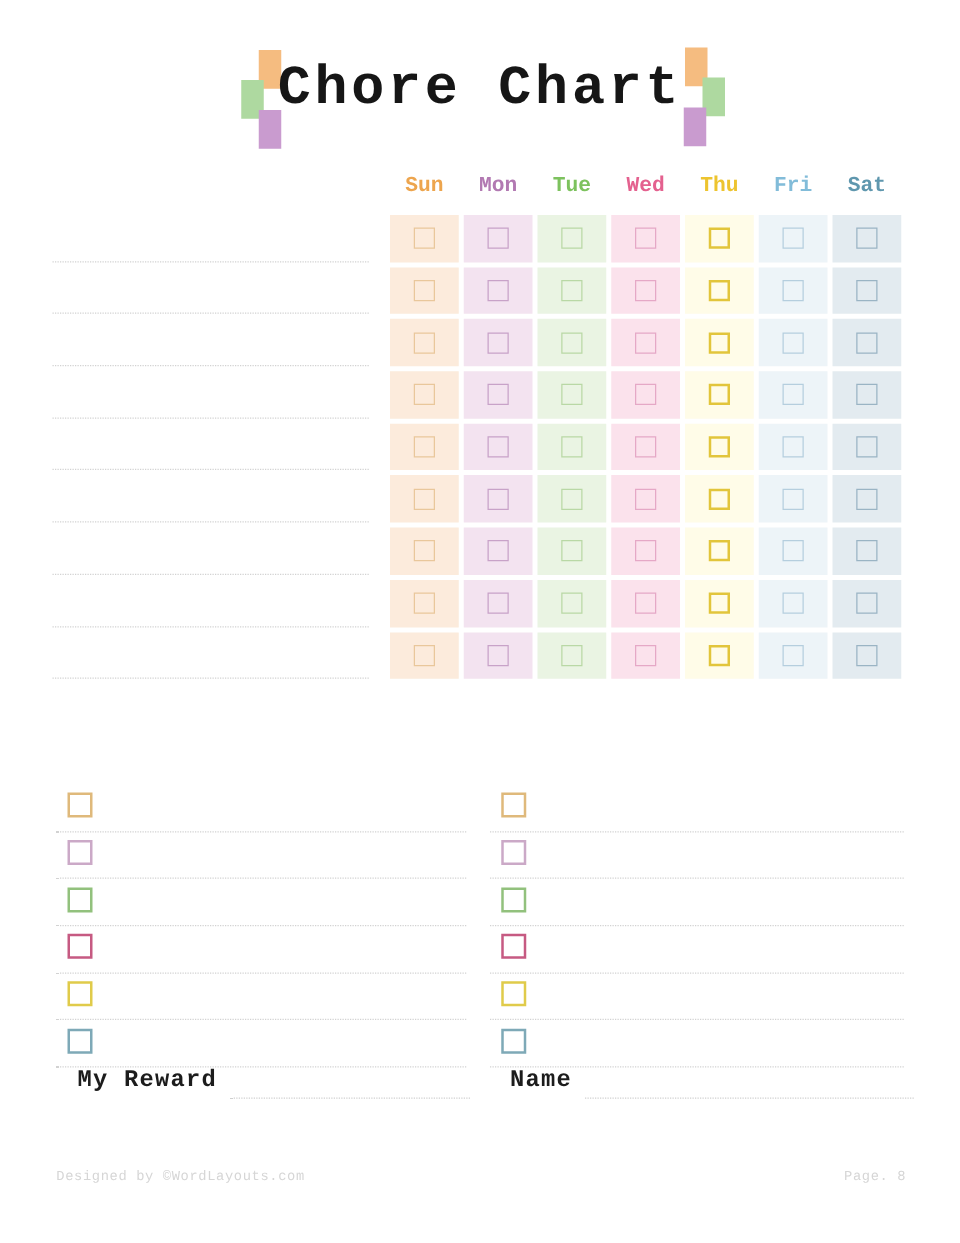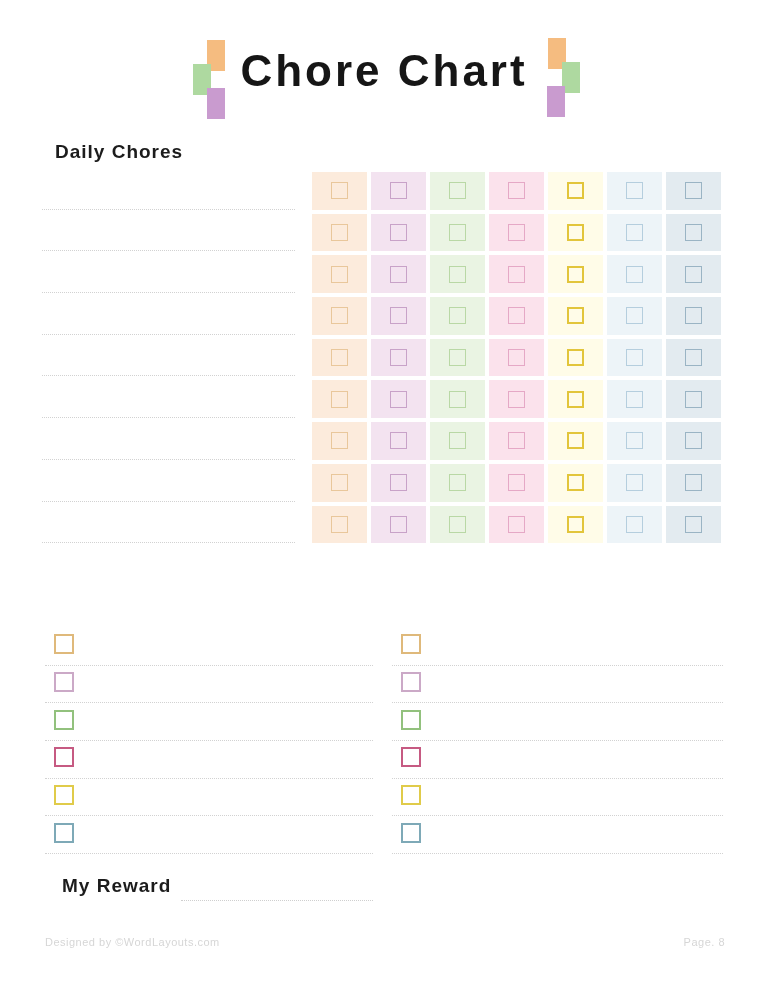--- a/index.html
+++ b/index.html
@@ -1,20 +1,20 @@
 <!DOCTYPE html>
 <html><head>
 <meta charset="utf-8">
 <style>
   * { margin:0; padding:0; box-sizing:border-box; }
   html,body { background:#ffffff; }
   .page {
     position:relative; width:768px; height:994px; margin:0 auto;
     background:#ffffff; overflow:hidden;
-    font-family:Liberation Sans, sans-serif; color:#1c1c1c;border-radius:32px;
+    font-family:Liberation Mono, monospace; color:#1c1c1c;border-radius:32px;
   }
 
   
   .page-title {
     position:absolute; top:46px; left:0; right:0;
     text-align:center; font-size:44px; font-weight:600;
     letter-spacing:3px; color:#161616;
   }
   .deco-block { position:absolute; width:18px; height:31px; }
 
@@ -55,21 +55,21 @@
   .weekly-col { position:absolute; top:628px; }
   #weekly-col-0 { left:45px;  width:328px; }
   #weekly-col-1 { left:392px; width:331px; }
   .weekly-row {
     height:37.7px; border-bottom:1px dotted #d2d2d2;
     display:flex; align-items:center;
   }
   .weekly-box { width:20px; height:20px; border-width:2px; margin-left:9px; margin-bottom:4px; }
 
   
-  .fill-group { position:absolute; top:875px; display:flex; align-items:flex-end; gap:10px; }
+  .fill-group { position:absolute; top:853px; display:flex; align-items:flex-end; gap:10px; }
   #reward-group { left:62px; }
   #name-group  { left:408px; }
   .fill-label { font-size:19px; font-weight:600; letter-spacing:1px; }
   .dotline { border-bottom:1px dotted #cfcfcf; display:inline-block; margin-bottom:-4px; }
   #reward-line { width:192px; }
   #name-line  { width:263px; }
 
   
   .footer-credit {
     position:absolute; left:45px; top:936px;
@@ -91,33 +91,41 @@
     <span class="deco-block" id="deco-l-purple" style="left: 207px; top: 88px; position: absolute; background: rgb(201, 155, 207);"></span>
   </div>
   <div>
     <span class="deco-block" id="deco-r-orange" style="left: 548px; top: 38px; position: absolute; background: rgb(245, 188, 128);"></span>
     <span class="deco-block" id="deco-r-green" style="left: 562px; top: 62px; position: absolute; background: rgb(174, 217, 160);"></span>
     <span class="deco-block" id="deco-r-purple" style="left: 547px; top: 86px; position: absolute; background: rgb(201, 155, 207);"></span>
   </div>
 
   <h1 class="page-title">Chore Chart</h1>
 
-  <h2 class="daily-heading">Daily Chores</h2>
   <div class="daily-lines" id="daily-lines">
       <div class="daily-line"></div>
       <div class="daily-line"></div>
       <div class="daily-line"></div>
       <div class="daily-line"></div>
       <div class="daily-line"></div>
       <div class="daily-line"></div>
       <div class="daily-line"></div>
       <div class="daily-line"></div>
       <div class="daily-line"></div>
     </div>
 
+  <div class="day-headers" id="day-headers">
+      <span class="day-label" style="color: rgb(237, 165, 78);">Sun</span>
+      <span class="day-label" style="color: rgb(178, 121, 178);">Mon</span>
+      <span class="day-label" style="color: rgb(125, 194, 94);">Tue</span>
+      <span class="day-label" style="color: rgb(228, 97, 143);">Wed</span>
+      <span class="day-label" style="color: rgb(237, 196, 47);">Thu</span>
+      <span class="day-label" style="color: rgb(130, 188, 217);">Fri</span>
+      <span class="day-label" style="color: rgb(95, 151, 174);">Sat</span>
+    </div>
   <div class="day-grid" id="day-grid">
       <div class="grid-cell" style="background: rgb(252, 235, 220);">
         <span class="checkbox" style="border-color: rgb(233, 199, 155);"></span>
       </div>
       <div class="grid-cell" style="background: rgb(243, 227, 240);">
         <span class="checkbox" style="border-color: rgb(200, 162, 200);"></span>
       </div>
       <div class="grid-cell" style="background: rgb(234, 244, 227);">
         <span class="checkbox" style="border-color: rgb(185, 216, 165);"></span>
       </div>
@@ -341,17 +349,21 @@
       </div>
       <div class="weekly-row">
         <span class="checkbox weekly-box" style="border-color: rgb(126, 169, 183);"></span>
       </div>
     </div>
 
   <div class="fill-group" id="reward-group">
     <span class="fill-label">My Reward</span>
     <span class="dotline" id="reward-line"></span>
   </div>
+  <div class="fill-group" id="name-group">
+    <span class="fill-label">Name</span>
+    <span class="dotline" id="name-line"></span>
+  </div>
 
   <span class="footer-credit">Designed by ©WordLayouts.com</span>
   <span class="footer-page">Page. 8</span>
 
 </div>
 
 </body></html>

